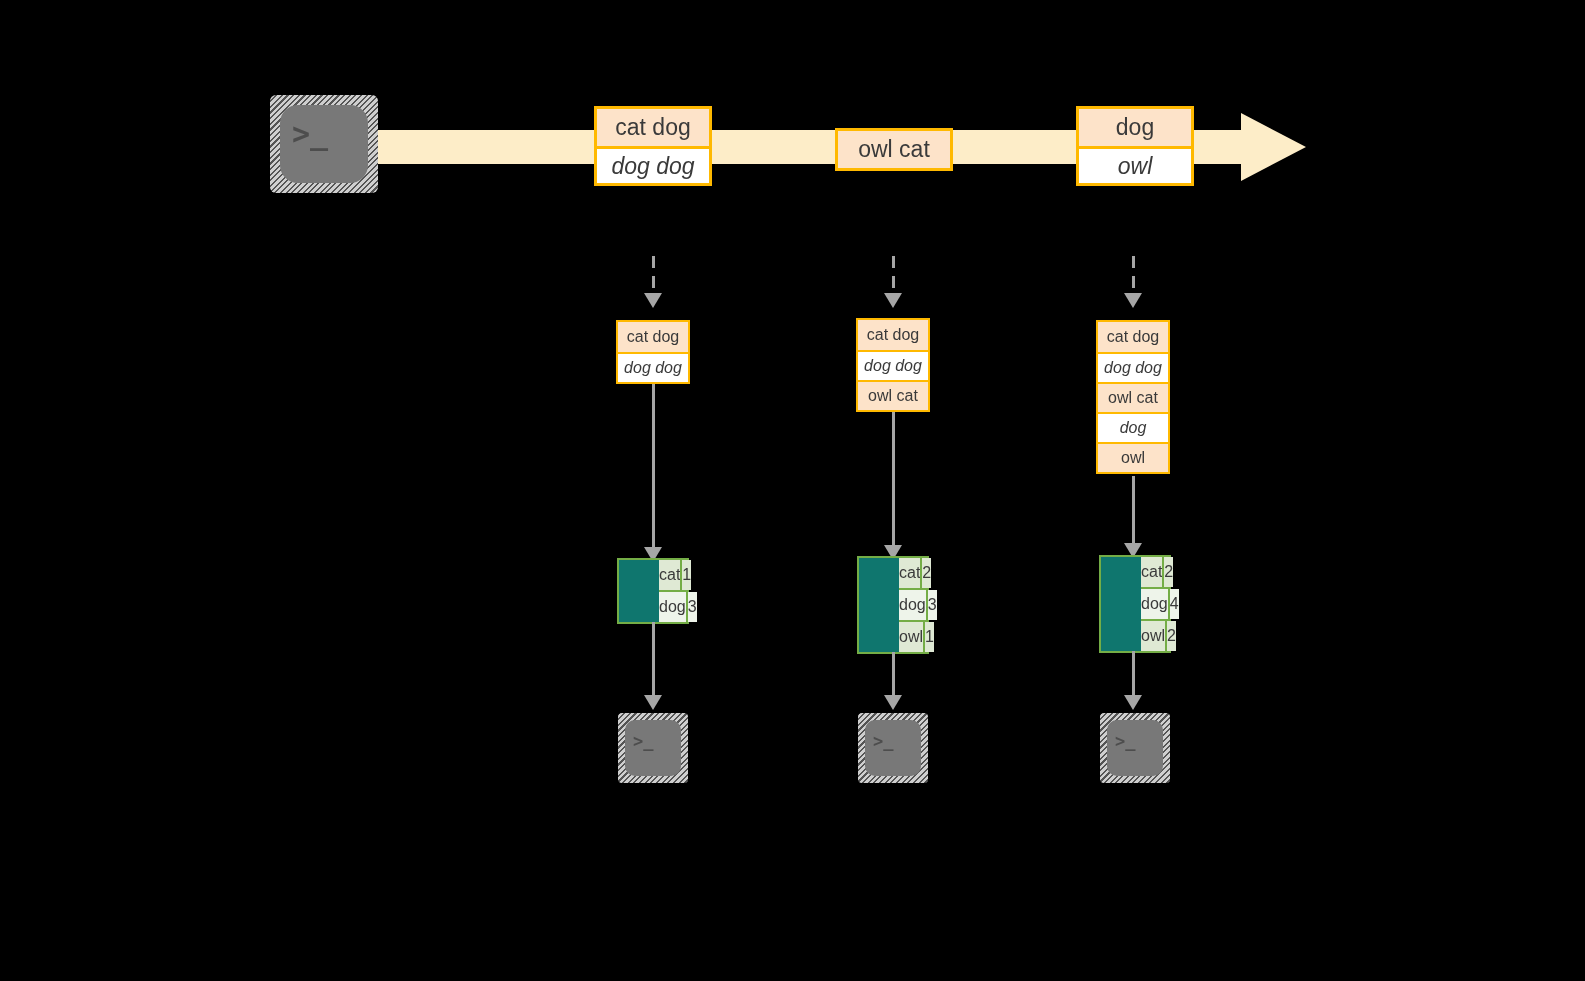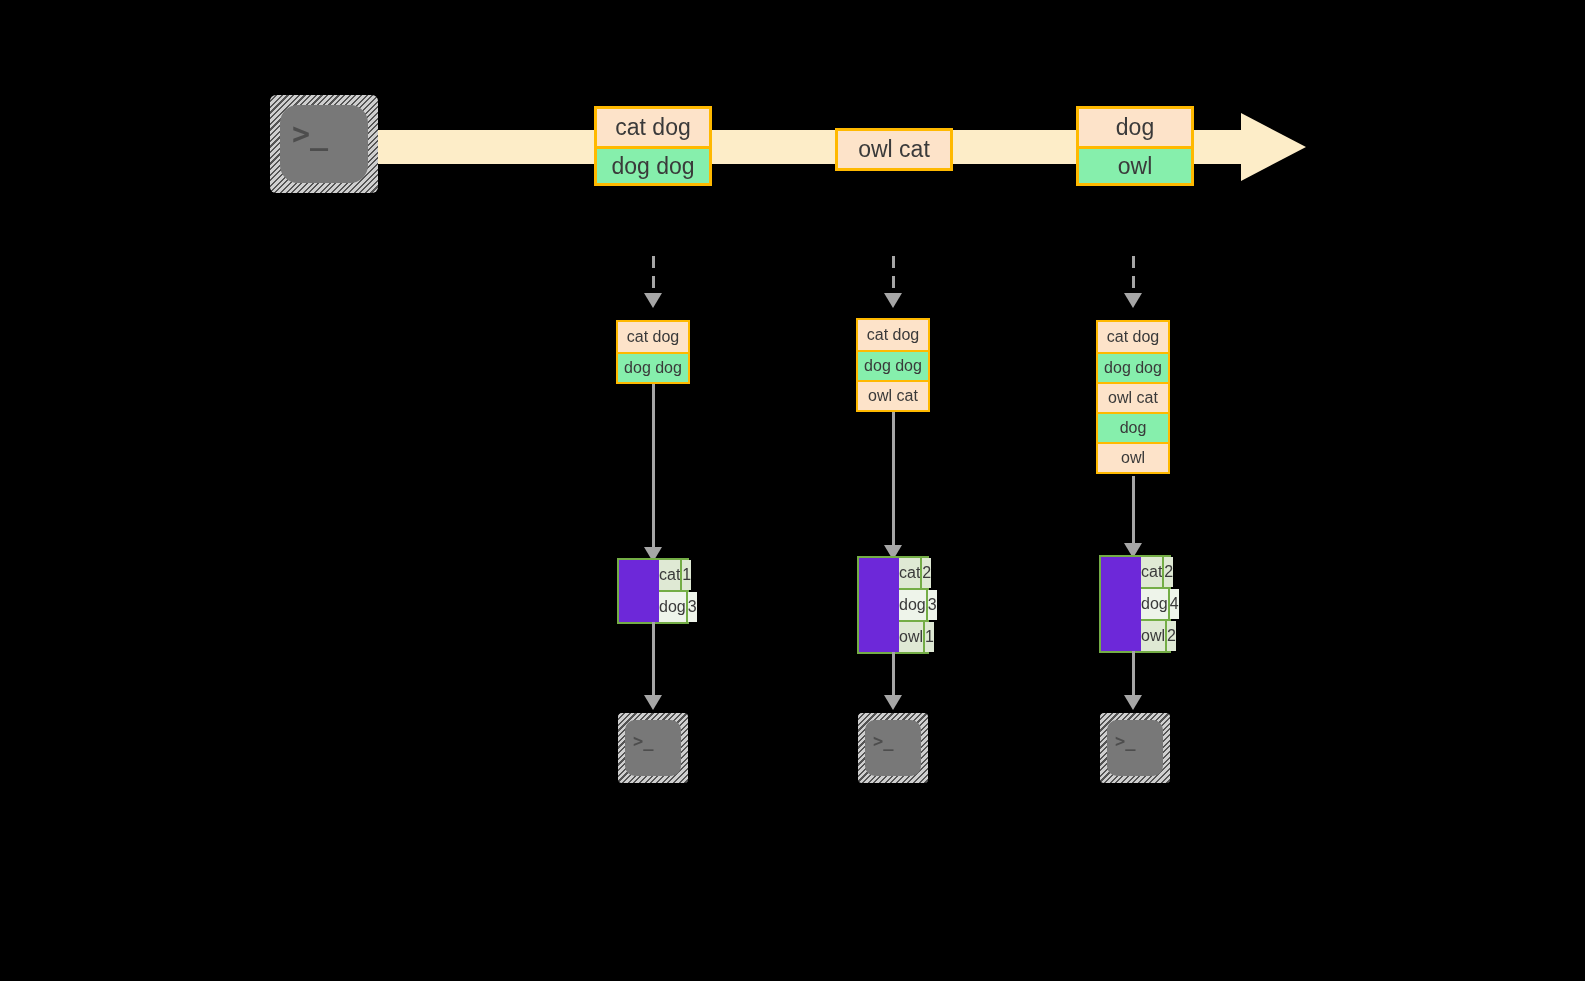--- a/index.html
+++ b/index.html
@@ -66,34 +66,34 @@
   }
   .msg-row {
     box-sizing: border-box;
     display: flex;
     align-items: center;
     justify-content: center;
     color: #3a3a3a;
     white-space: nowrap;
   }
   .msg-row.dark  { background: #fde3c9; }
-  .msg-row.light { background: #86efac; }
+  .msg-row.light { background: #ffffff; font-style: italic; }
   .msg-row + .msg-row { border-top: 3px solid #ffb900; }
 
   .msg-box.top .msg-row { height: 37px; font-size: 23px; }
   .msg-box.stack .msg-row { height: 30px; font-size: 16px; }
   .msg-box.stack { border-width: 2px; }
   .msg-box.stack .msg-row + .msg-row { border-top: 2px solid #ffb900; }
 
   
   .result-table {
     position: absolute;
     box-sizing: border-box;
     border: 2px solid #74ad46;
-    background: #6d28d9;
+    background: #0f766e;
     border-collapse: collapse;
     padding-left: 40px;
   }
   .res-row {
     display: flex;
     height: 30px;
   }
   .res-row + .res-row { border-top: 2px solid #74ad46; }
   .res-word, .res-count {
     box-sizing: border-box;

